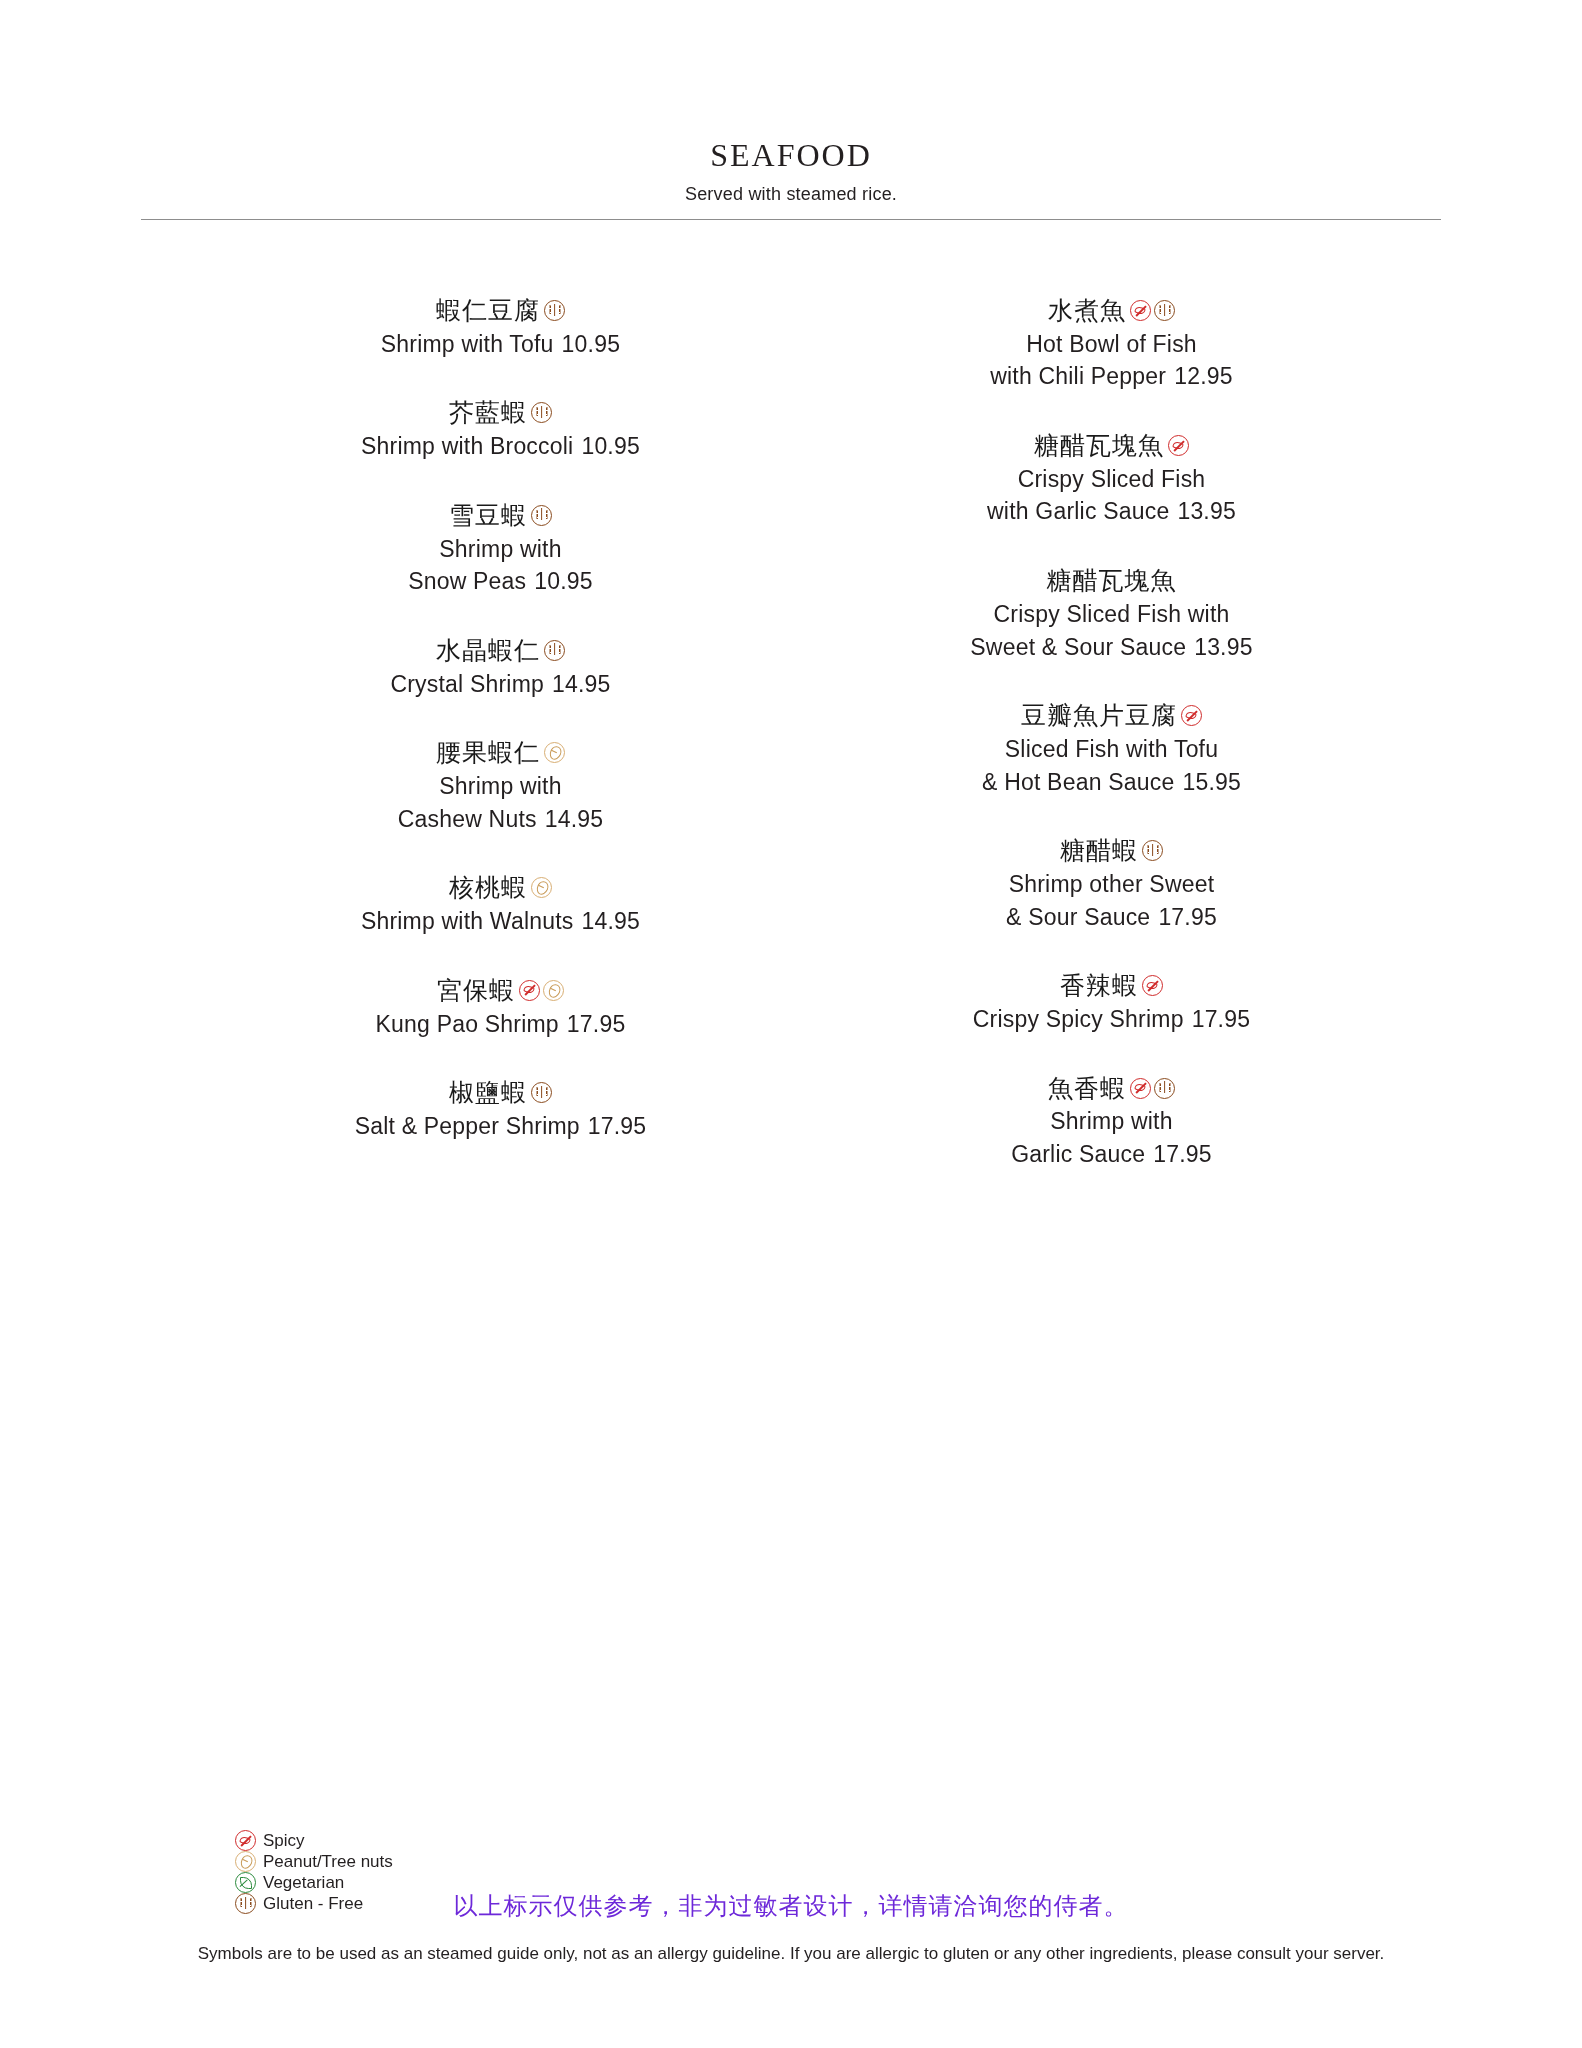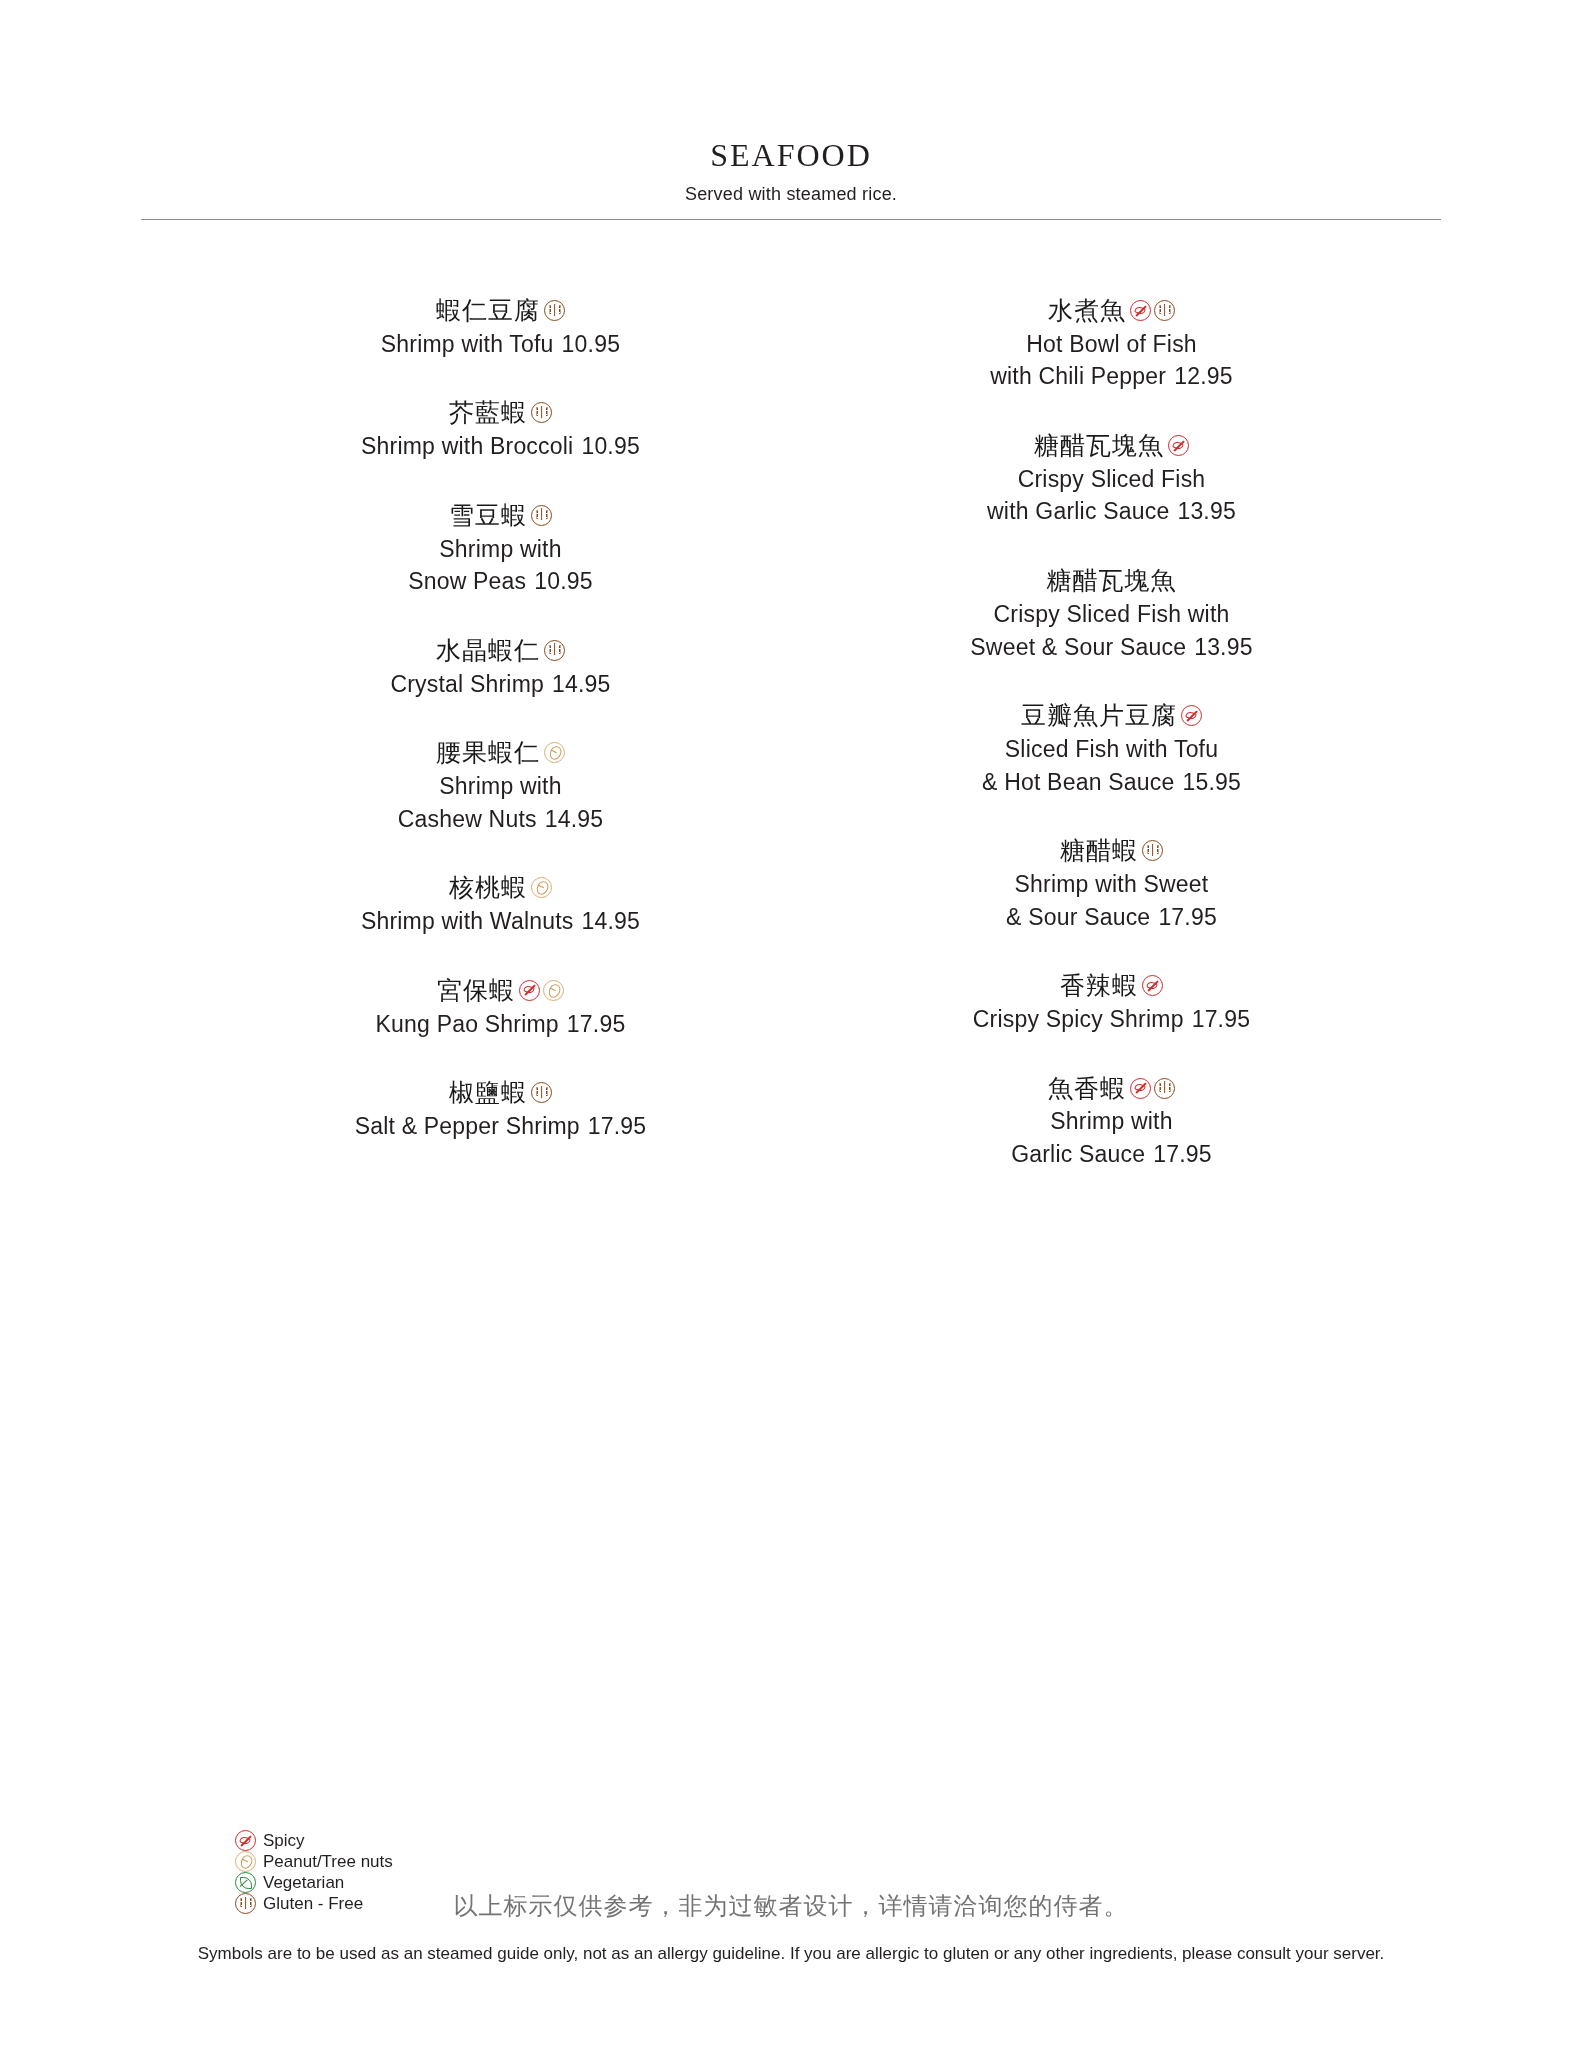--- a/index.html
+++ b/index.html
@@ -233,21 +233,21 @@
 
   .footer {
     position: absolute;
     left: 0;
     right: 0;
     top: 1890px;
     text-align: center;
   }
   .footer-cn {
     font-size: 24px;
-    color: #737373;
+    color: #6d28d9;
     letter-spacing: 1px;
   }
   .footer-en {
     margin-top: 22px;
     font-size: 17px;
     color: #231f20;
   }
 </style>
 </head>
 <body>
@@ -313,21 +313,21 @@
           <div class="item-line"><span>Crispy Sliced Fish with</span></div>
           <div class="item-line"><span>Sweet &amp; Sour Sauce</span><span class="price">13.95</span></div>
         </div>
         <div class="item">
           <div class="item-cn"><span>豆瓣魚片豆腐</span><span class="ic ic-spicy"></span></div>
           <div class="item-line"><span>Sliced Fish with Tofu</span></div>
           <div class="item-line"><span>&amp; Hot Bean Sauce</span><span class="price">15.95</span></div>
         </div>
         <div class="item">
           <div class="item-cn"><span>糖醋蝦</span><span class="ic ic-gf"></span></div>
-          <div class="item-line"><span>Shrimp with Sweet</span></div>
+          <div class="item-line"><span>Shrimp other Sweet</span></div>
           <div class="item-line"><span>&amp; Sour Sauce</span><span class="price">17.95</span></div>
         </div>
         <div class="item">
           <div class="item-cn"><span>香辣蝦</span><span class="ic ic-spicy"></span></div>
           <div class="item-line"><span>Crispy Spicy Shrimp</span><span class="price">17.95</span></div>
         </div>
         <div class="item">
           <div class="item-cn"><span>魚香蝦</span><span class="ic ic-spicy"></span><span class="ic ic-gf"></span></div>
           <div class="item-line"><span>Shrimp with</span></div>
           <div class="item-line"><span>Garlic Sauce</span><span class="price">17.95</span></div>

